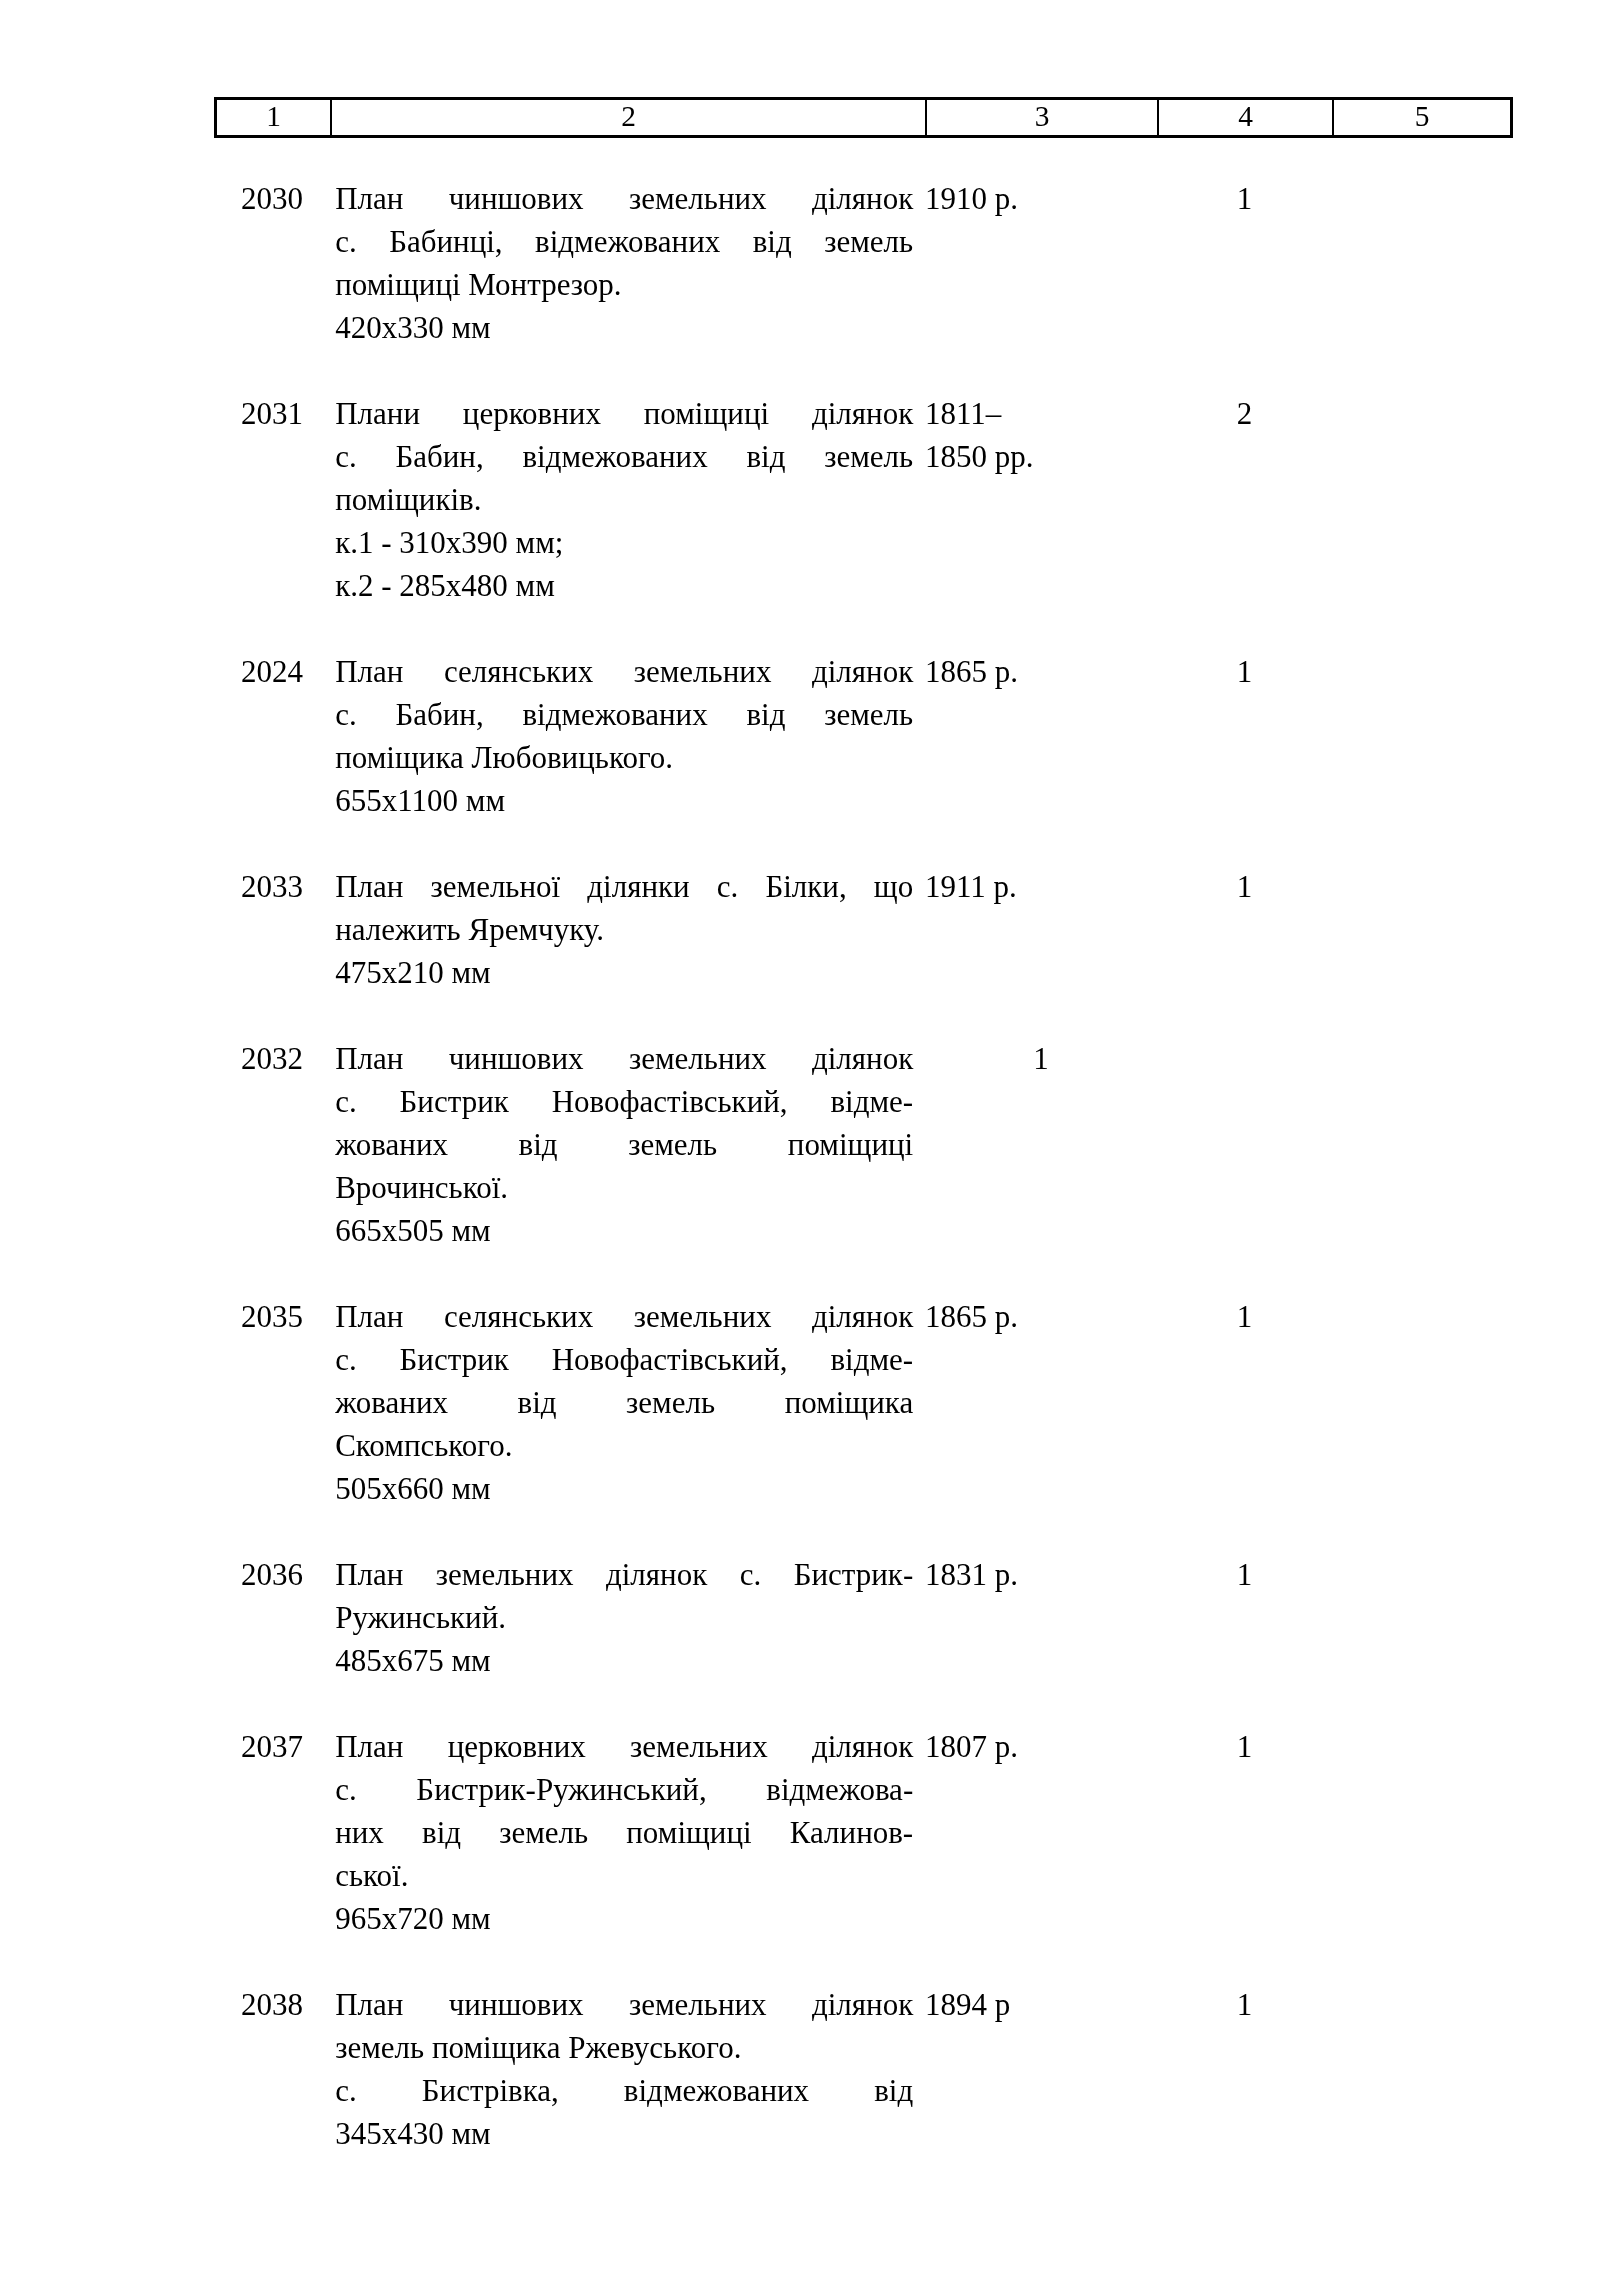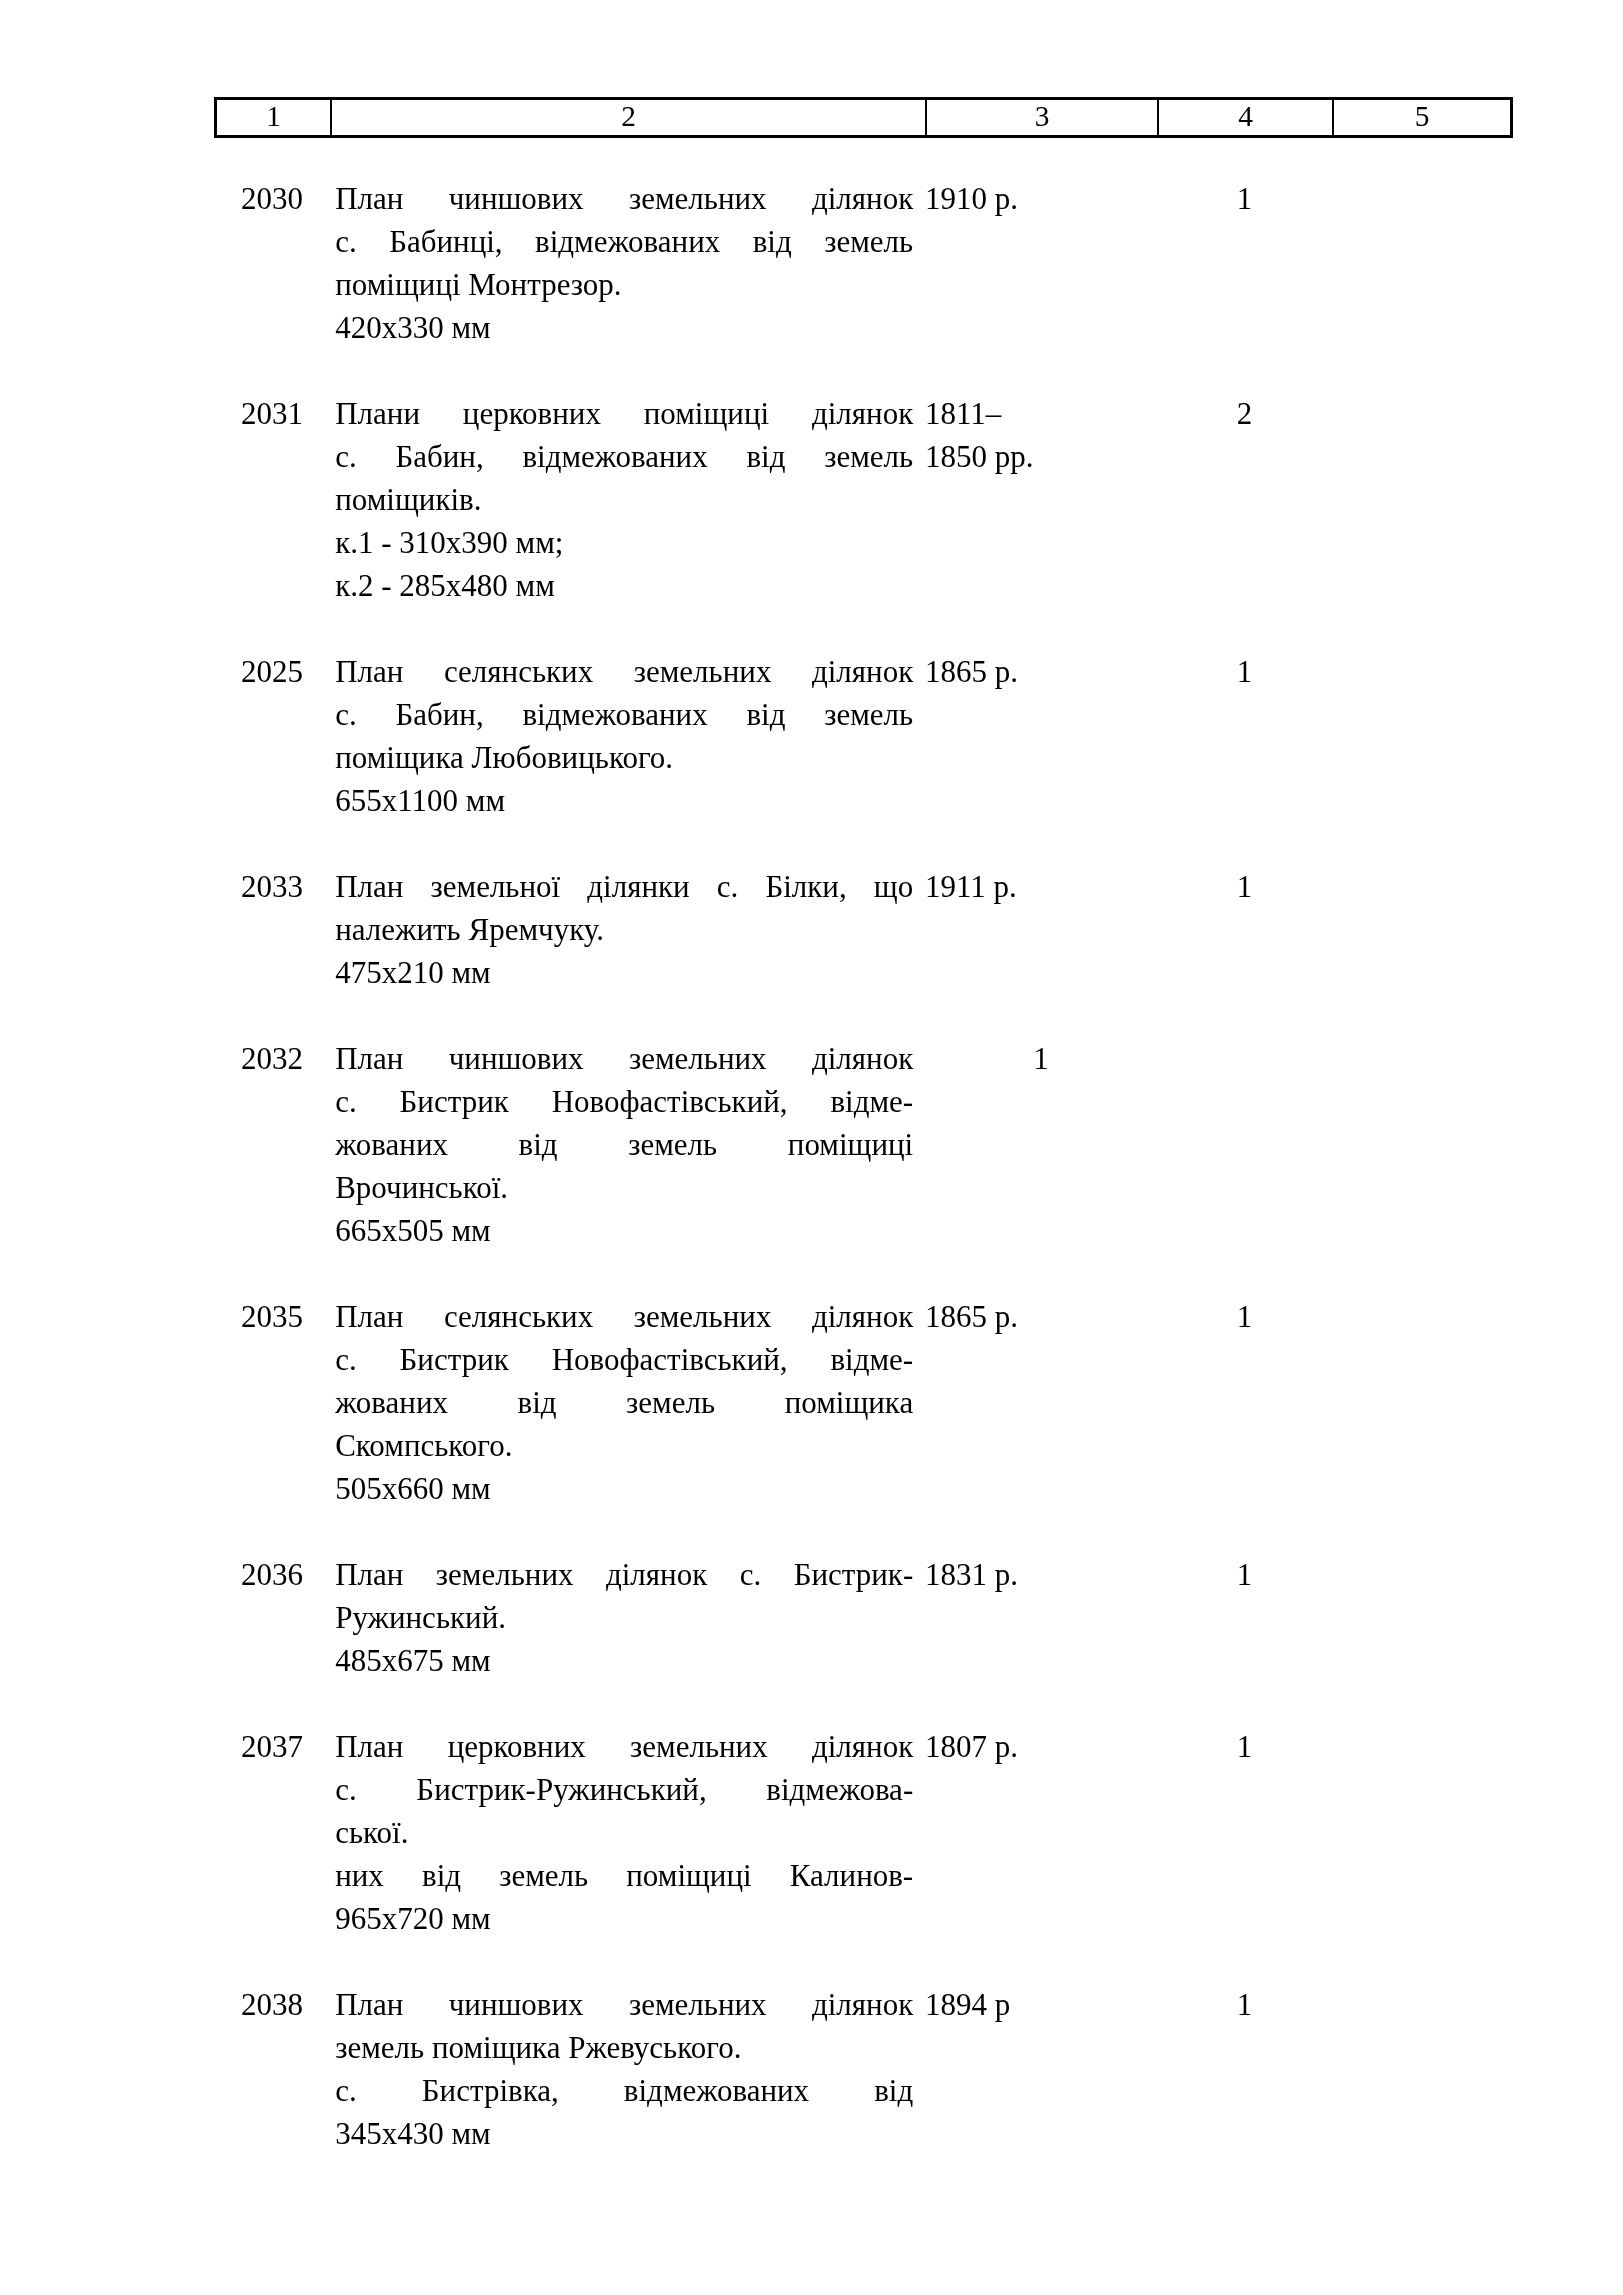--- a/index.html
+++ b/index.html
@@ -98,21 +98,21 @@
       </div>
     <div class="cell date">
         <div class="date-line">1811–</div>
         <div class="date-line">1850 рр.</div>
       </div>
     <div class="cell count">2</div>
     <div class="cell blank"></div>
   </div>
 
   <div class="entry">
-    <div class="cell num">2025</div>
+    <div class="cell num">2024</div>
     <div class="cell desc">
         <div class="line j">План селянських земельних ділянок</div>
         <div class="line j">с. Бабин, відмежованих від земель</div>
         <div class="line">поміщика Любовицького.</div>
         <div class="line">655х1100 мм</div>
       </div>
     <div class="cell date">
         <div class="date-line">1865 р.</div>
       </div>
     <div class="cell count">1</div>
@@ -174,22 +174,22 @@
       </div>
     <div class="cell count">1</div>
     <div class="cell blank"></div>
   </div>
 
   <div class="entry">
     <div class="cell num">2037</div>
     <div class="cell desc">
         <div class="line j">План церковних земельних ділянок</div>
         <div class="line j">с. Бистрик-Ружинський, відмежова-</div>
+        <div class="line j">них від земель поміщиці Калинов-</div>
         <div class="line">ської.</div>
-        <div class="line j">них від земель поміщиці Калинов-</div>
         <div class="line">965х720 мм</div>
       </div>
     <div class="cell date">
         <div class="date-line">1807 р.</div>
       </div>
     <div class="cell count">1</div>
     <div class="cell blank"></div>
   </div>
 
   <div class="entry">

